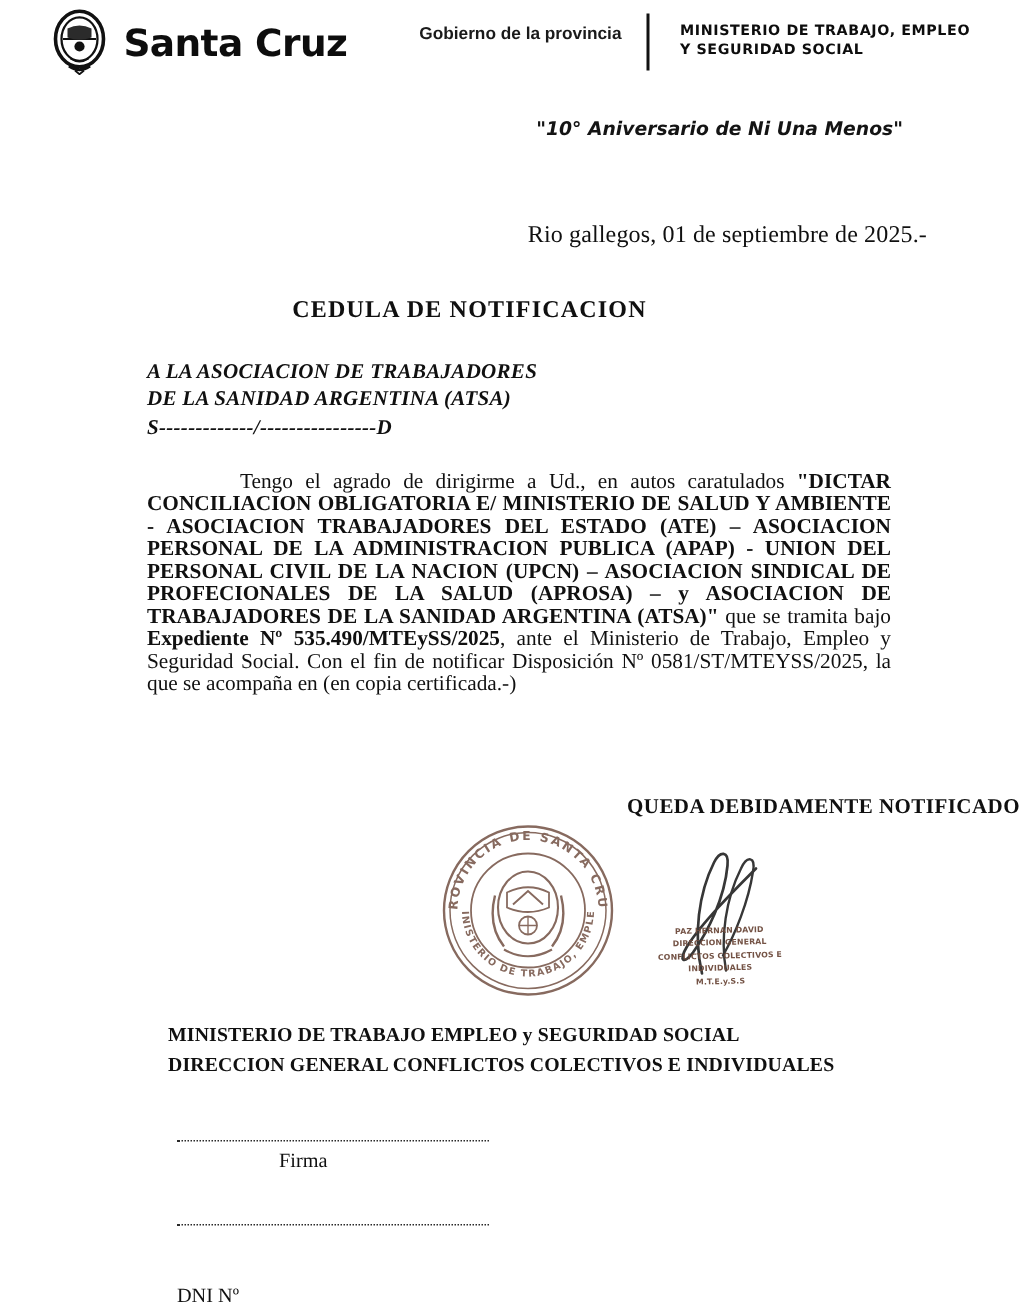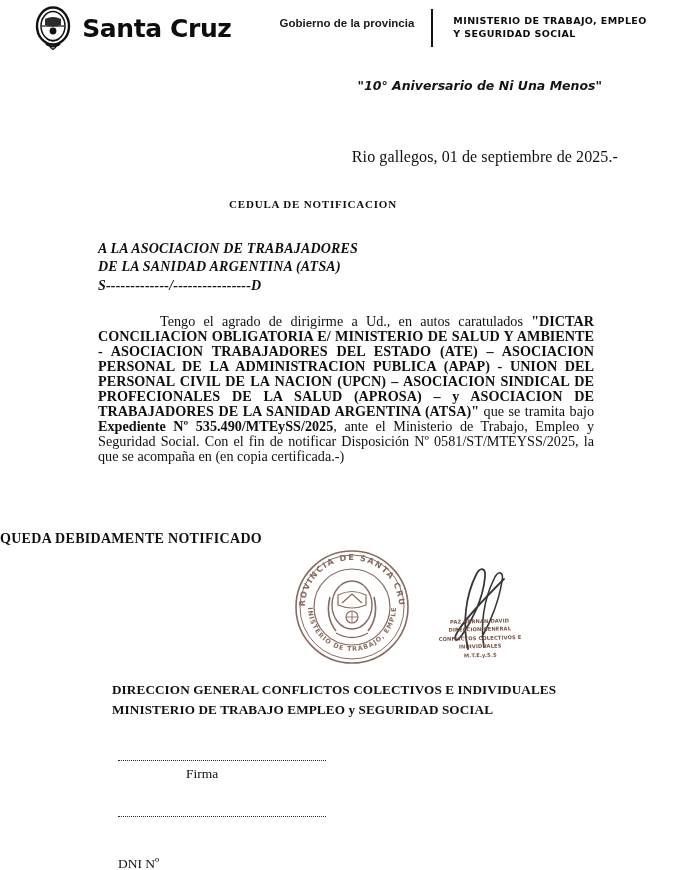--- a/index.html
+++ b/index.html
@@ -93,21 +93,21 @@
     letter-spacing: 0.1px;
   }
 
   
   .doc-title {
     position: absolute;
     top: 198px;
     left: 0;
     width: 626px;
     text-align: center;
-    font-size: 11px;
+    font-size: 16px;
     font-weight: bold;
     letter-spacing: 0.8px;
   }
 
   
   .addressee {
     position: absolute;
     top: 240px;
     left: 98px;
     font-size: 14px;
@@ -130,21 +130,21 @@
   }
   .body-text p { margin: 0; }
   .body-text .indent { text-indent: 62px; }
   b { font-weight: bold; }
 
   .notified {
     position: absolute;
     top: 531px;
     left: 0;
     width: 680px;
-    text-align: left;
+    text-align: right;
     font-size: 14px;
     font-weight: bold;
     letter-spacing: 0.3px;
   }
 
   
   .seal {
     position: absolute;
     left: 286px;
     top: 541px;
@@ -286,22 +286,22 @@
 </svg>
 
 <div class="sig-stamp">
   <div>PAZ HERNAN DAVID</div>
   <div>DIRECCION GENERAL</div>
   <div>CONFLICTOS COLECTIVOS E INDIVIDUALES</div>
   <div>M.T.E.y.S.S</div>
 </div>
 
 <div class="org-block">
+  <div>MINISTERIO DE TRABAJO EMPLEO y SEGURIDAD SOCIAL</div>
   <div>DIRECCION GENERAL CONFLICTOS COLECTIVOS E INDIVIDUALES</div>
-  <div>MINISTERIO DE TRABAJO EMPLEO y SEGURIDAD SOCIAL</div>
 </div>
 
 <div class="fields">
   <div class="field-row">
     <div class="dotline"></div>
     <div class="field-label">Firma</div>
   </div>
   <div class="field-row">
     <div class="dotline"></div>
   </div>

